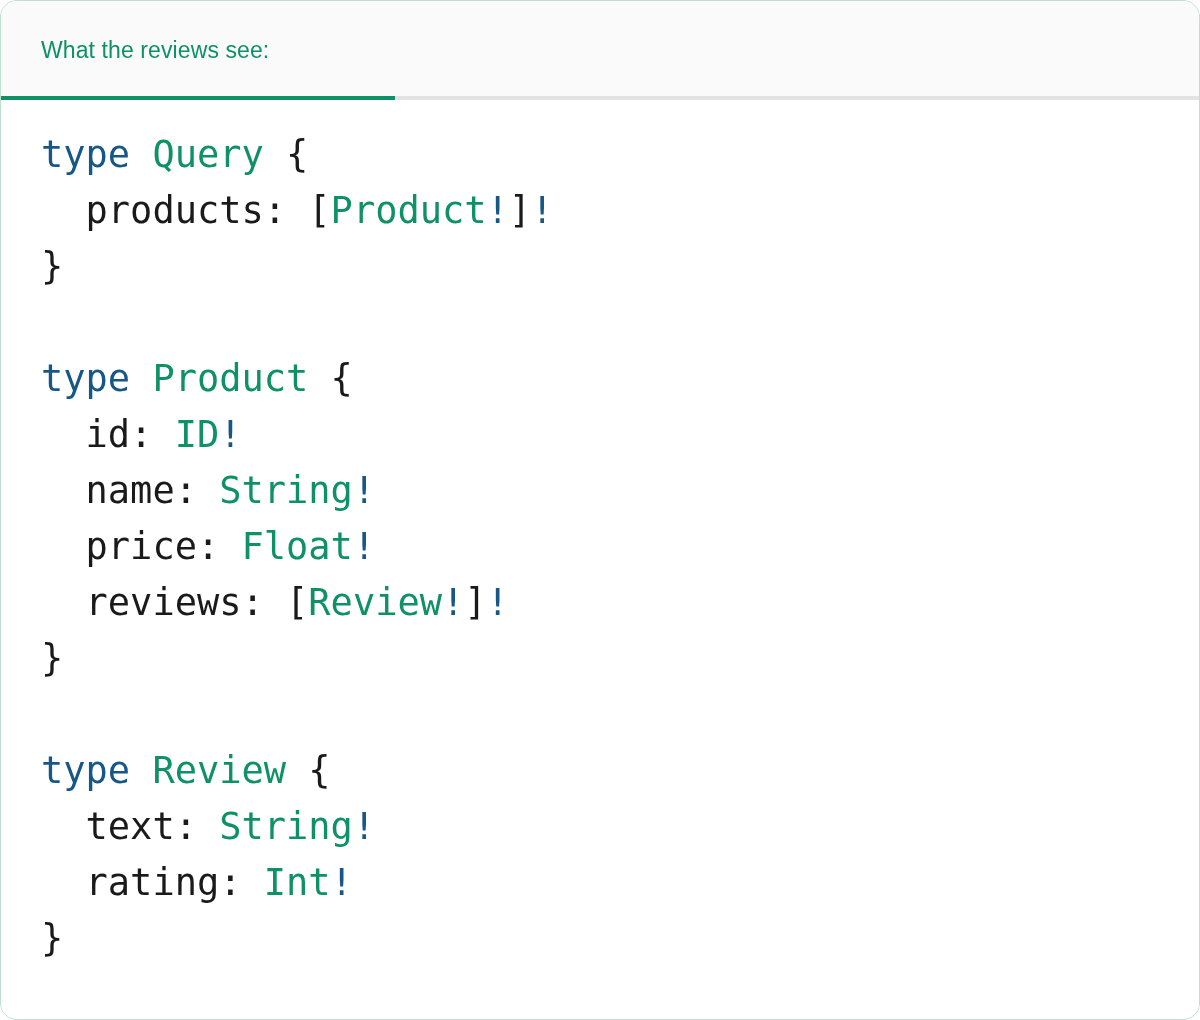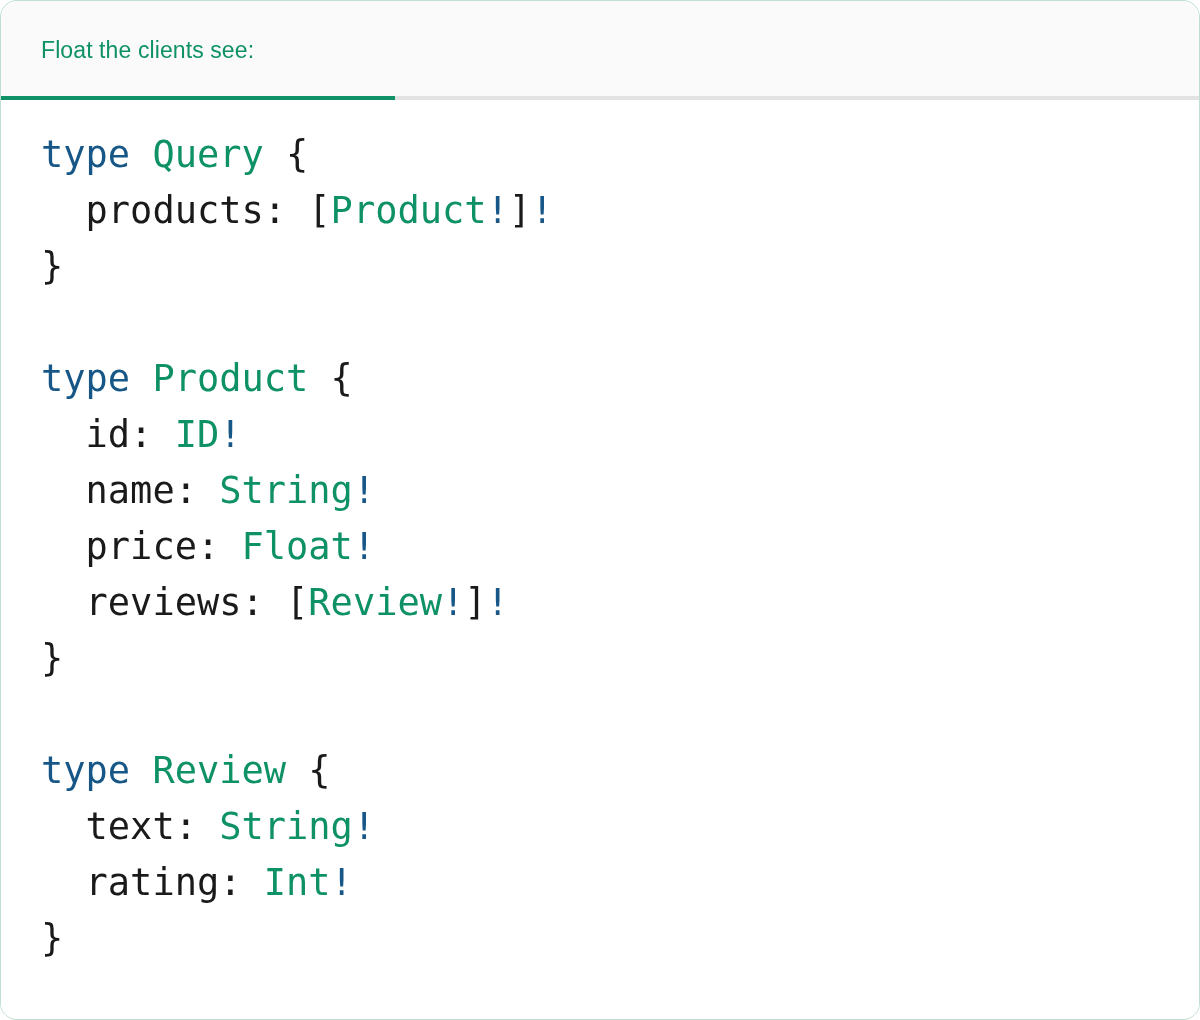--- a/index.html
+++ b/index.html
@@ -101,21 +101,21 @@
   .tok-field{ color: #1a1a1a; margin-top: 35px; }   
 </style>
 </head>
 <body>
 
 <div class="card">
 
   <div class="tabstrip">
     <div class="tabstrip-rule"></div>
     <div class="tab">
-      <span class="tab-label">Float the clients see:</span>
+      <span class="tab-label">What the reviews see:</span>
       <div class="tab-underline"></div>
     </div>
   </div>
 
   <div class="code-body">
     <pre class="code" id="code-block"><span class="ln"><span class="tok-kw">type</span><span> </span><span class="tok-type">Query</span><span> </span><span class="tok-punc">{</span></span><span class="ln"><span>  </span><span class="tok-field">products:</span><span> </span><span class="tok-punc">[</span><span class="tok-type">Product</span><span class="tok-bang">!</span><span class="tok-punc">]</span><span class="tok-bang">!</span></span><span class="ln"><span class="tok-punc">}</span></span><span class="ln blank">&nbsp;</span><span class="ln"><span class="tok-kw">type</span><span> </span><span class="tok-type">Product</span><span> </span><span class="tok-punc">{</span></span><span class="ln"><span>  </span><span class="tok-field">id:</span><span> </span><span class="tok-type">ID</span><span class="tok-bang">!</span></span><span class="ln"><span>  </span><span class="tok-field">name:</span><span> </span><span class="tok-type">String</span><span class="tok-bang">!</span></span><span class="ln"><span>  </span><span class="tok-field">price:</span><span> </span><span class="tok-type">Float</span><span class="tok-bang">!</span></span><span class="ln"><span>  </span><span class="tok-field">reviews:</span><span> </span><span class="tok-punc">[</span><span class="tok-type">Review</span><span class="tok-bang">!</span><span class="tok-punc">]</span><span class="tok-bang">!</span></span><span class="ln"><span class="tok-punc">}</span></span><span class="ln blank">&nbsp;</span><span class="ln"><span class="tok-kw">type</span><span> </span><span class="tok-type">Review</span><span> </span><span class="tok-punc">{</span></span><span class="ln"><span>  </span><span class="tok-field">text:</span><span> </span><span class="tok-type">String</span><span class="tok-bang">!</span></span><span class="ln"><span>  </span><span class="tok-field">rating:</span><span> </span><span class="tok-type">Int</span><span class="tok-bang">!</span></span><span class="ln"><span class="tok-punc">}</span></span></pre>
   </div>
 
 </div>
 

